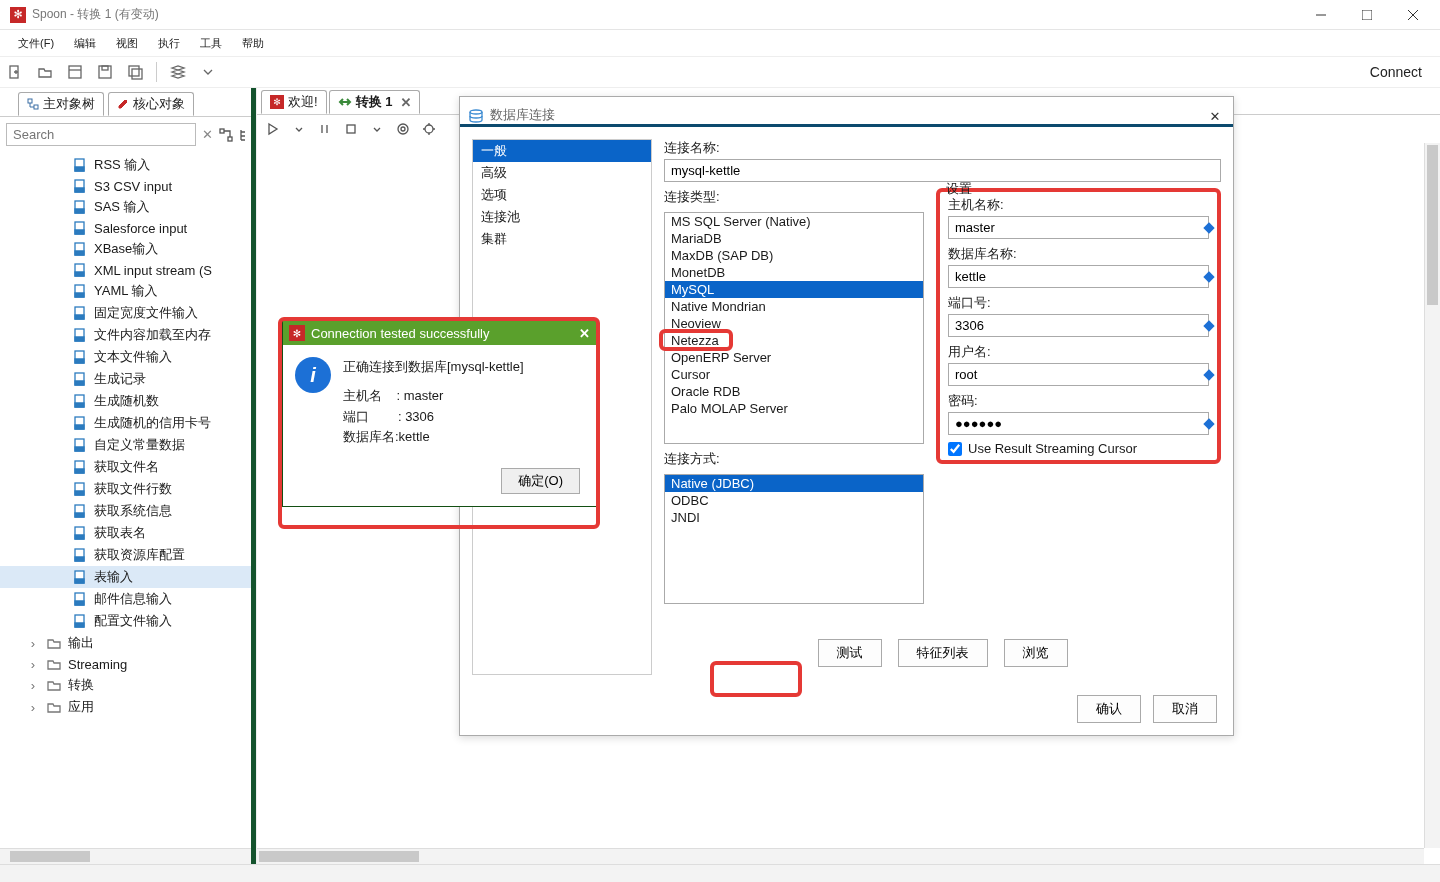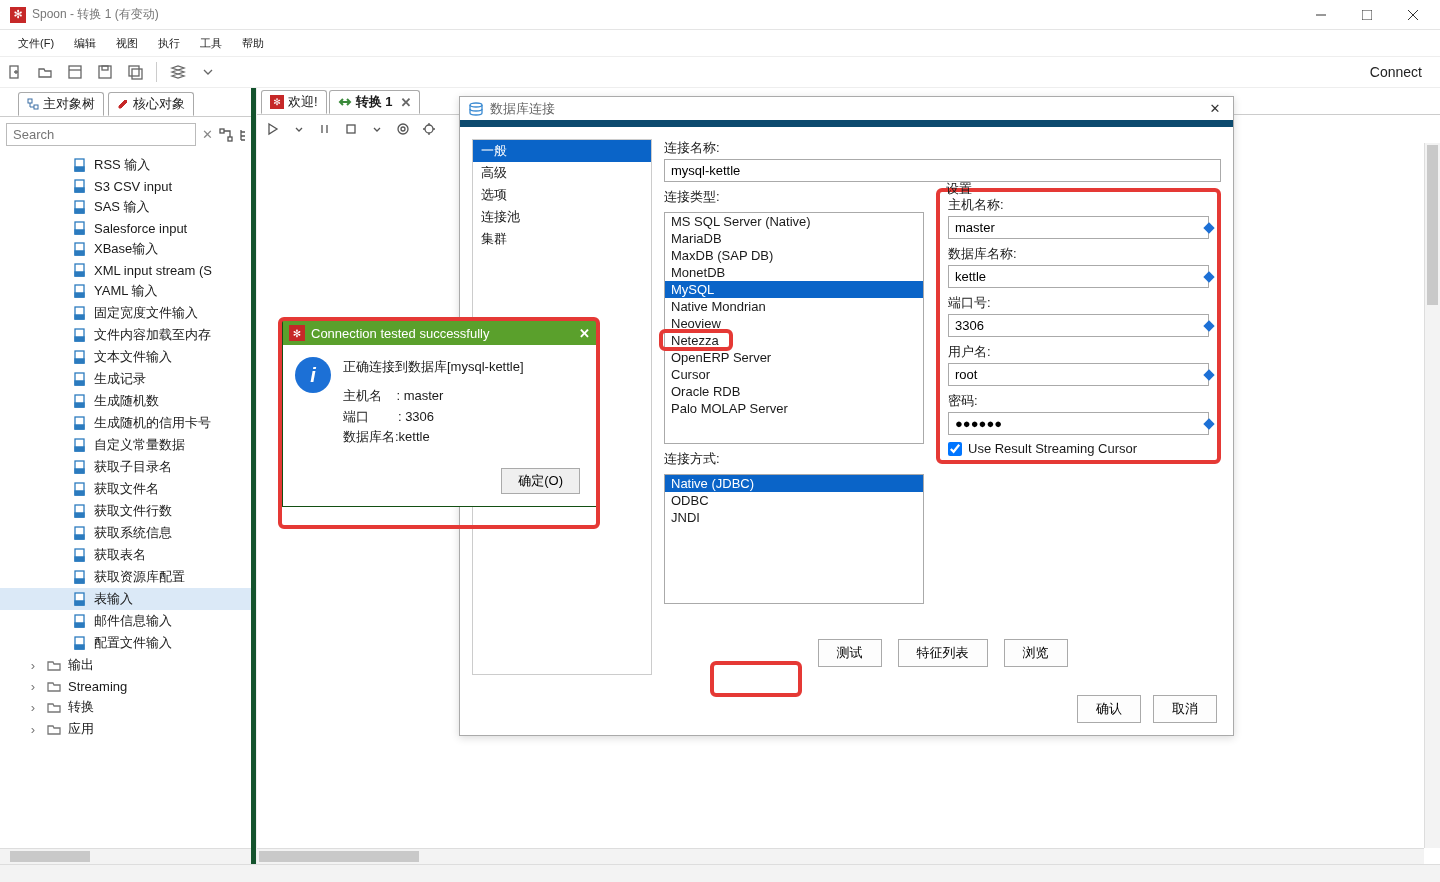--- a/index.html
+++ b/index.html
@@ -68,21 +68,21 @@
   .canvas .vscroll .thumb, .canvas .hscroll .thumb { background:#c9c9c9; }
   .canvas .vscroll .thumb { position:absolute; left:2px; right:2px; top:2px; height:160px; }
   .canvas .hscroll .thumb { position:absolute; top:2px; bottom:2px; left:2px; width:160px; }
 
   
   .left-panel .lscroll { height:16px; background:#f3f3f3; border-top:1px solid #ddd; position:relative; }
   .left-panel .lscroll .thumb { position:absolute; top:2px; bottom:2px; left:10px; width:80px; background:#c9c9c9; }
 
   
   .dialog { position:absolute; background:#fff; border:1px solid #aaa; box-shadow:0 2px 8px rgba(0,0,0,.15); }
-  .dlg-title { display:flex; align-items:center; gap:6px; height:30px; padding:0 8px; border-bottom:7px solid #0c4a6e; }
+  .dlg-title { display:flex; align-items:flex-end; gap:6px; height:30px; padding:0 8px; border-bottom:3px solid #0c4a6e; }
   .dlg-title .dticon { width:16px; height:16px; }
   .dlg-title .dticon svg { stroke:#3a8ad2; fill:none; stroke-width:1.3; }
   .dlg-title .dtlabel { color:#666; }
   .dlg-title .dclose { margin-left:auto; width:20px; text-align:center; color:#333; }
   .db-dialog { left:459px; top:96px; width:775px; height:640px; display:flex; flex-direction:column; }
   .db-body { display:flex; flex:1; padding:12px; gap:12px; }
   .db-nav { width:180px; border:1px solid #ccc; background:#fff; }
   .db-nav div { padding:2px 8px; }
   .db-nav div.sel { background:#0a64c8; color:#fff; }
   .db-main { flex:1; display:flex; flex-direction:column; gap:6px; }
@@ -367,29 +367,20 @@
           </span>
           <span>自定义常量数据</span>
         </div>
         <div class="tree-item">
           <span class="ficon doc-ic">
             <svg viewBox="0 0 16 16" width="16" height="16">
               <rect x="3" y="2" width="9" height="12"></rect>
               <path class="accent" d="M3 10 H12 V14 H3 Z"></path>
             </svg>
           </span>
-          <span>获取子目录名</span>
-        </div>
-        <div class="tree-item">
-          <span class="ficon doc-ic">
-            <svg viewBox="0 0 16 16" width="16" height="16">
-              <rect x="3" y="2" width="9" height="12"></rect>
-              <path class="accent" d="M3 10 H12 V14 H3 Z"></path>
-            </svg>
-          </span>
           <span>获取文件名</span>
         </div>
         <div class="tree-item">
           <span class="ficon doc-ic">
             <svg viewBox="0 0 16 16" width="16" height="16">
               <rect x="3" y="2" width="9" height="12"></rect>
               <path class="accent" d="M3 10 H12 V14 H3 Z"></path>
             </svg>
           </span>
           <span>获取文件行数</span>

